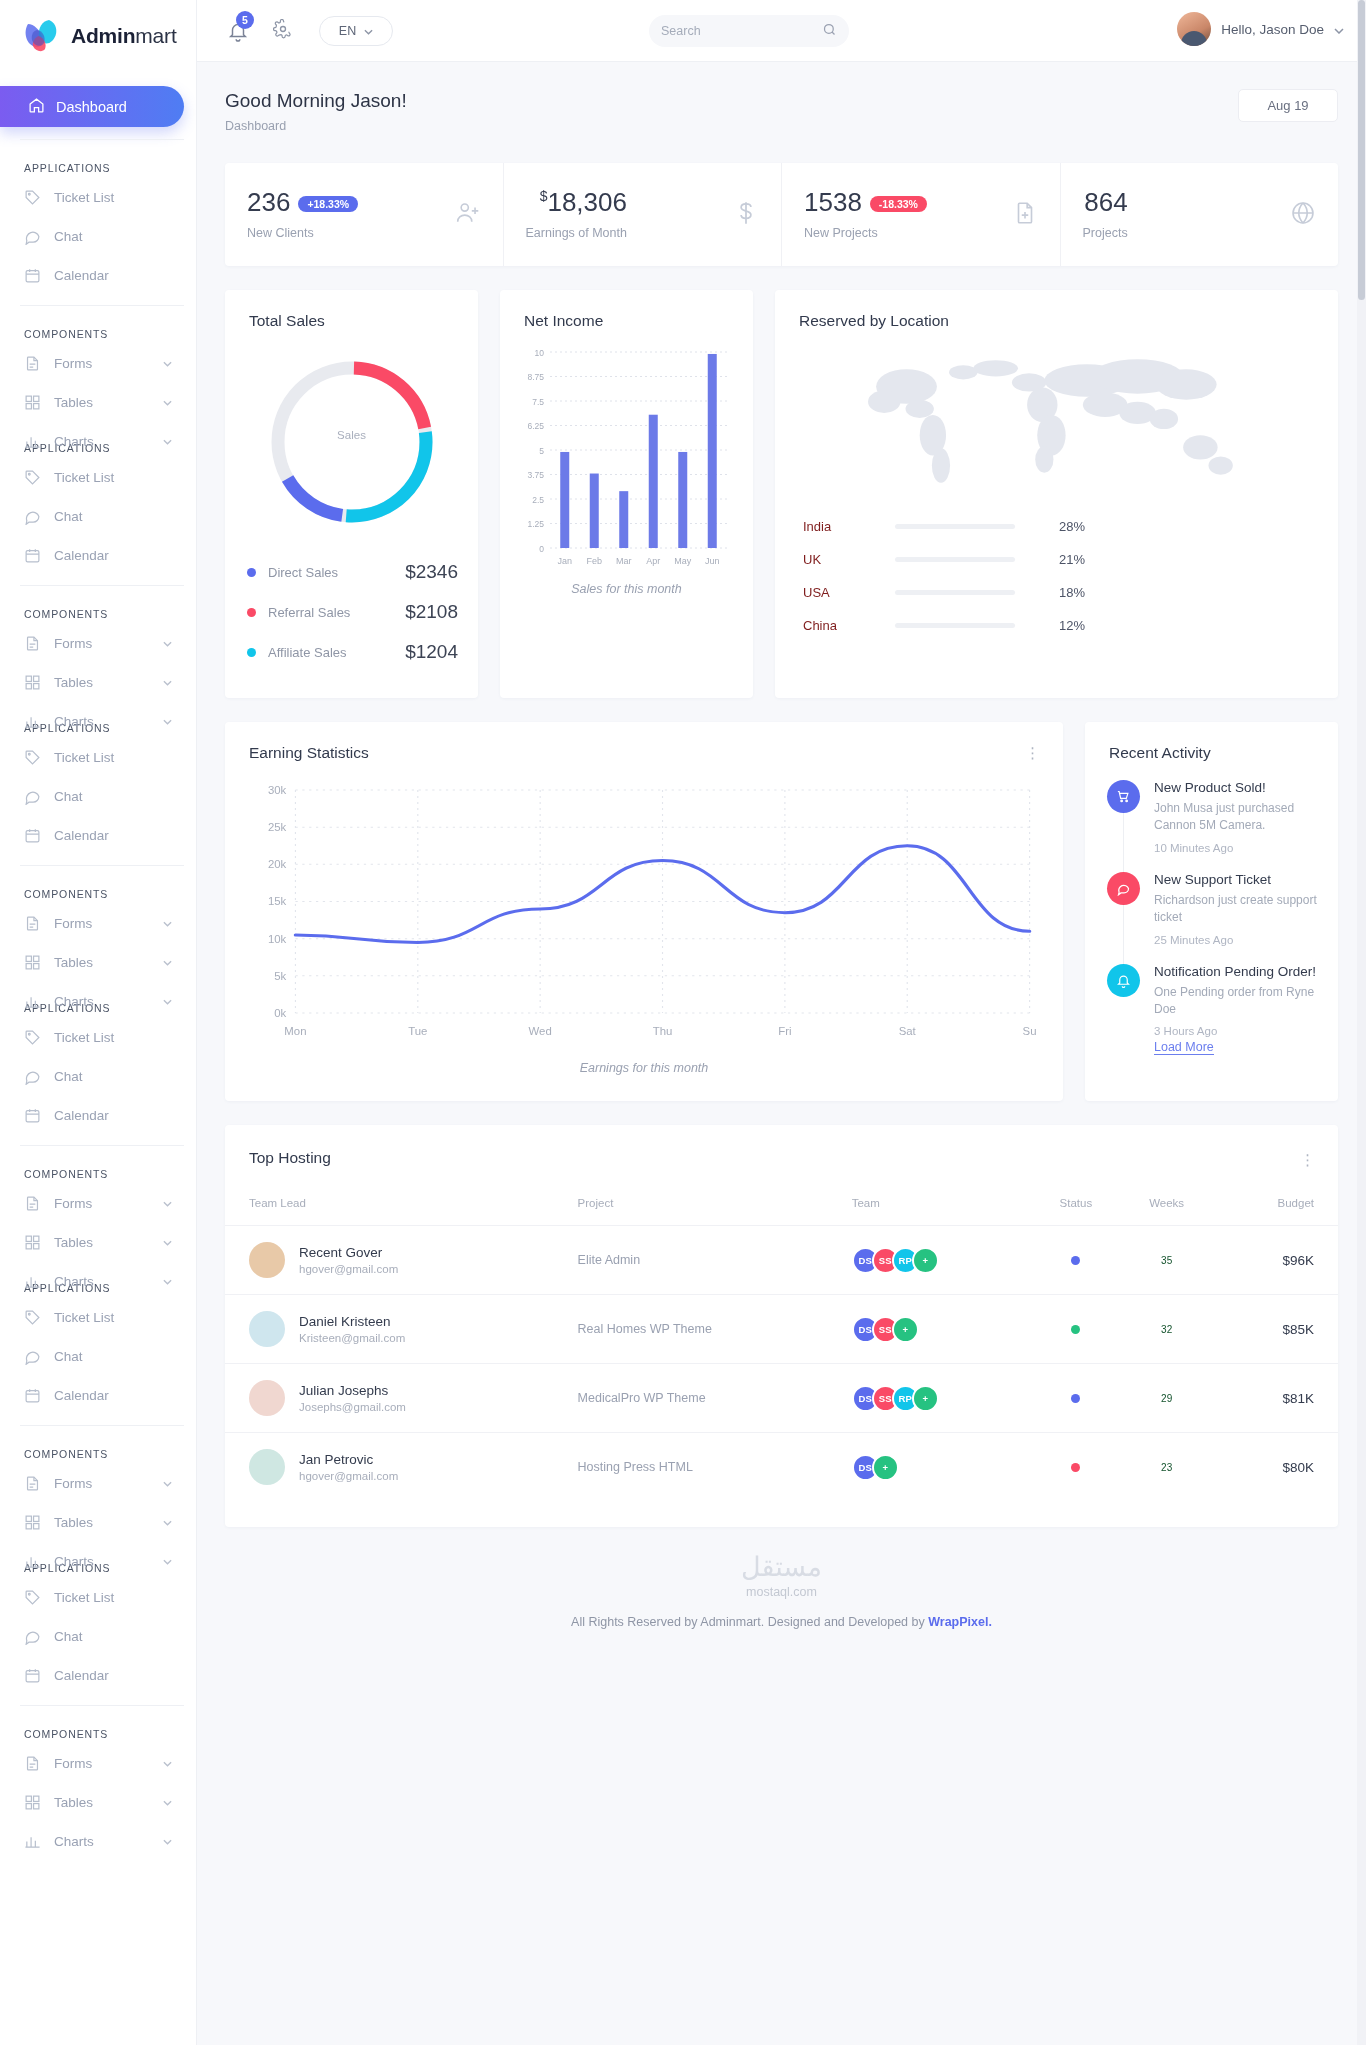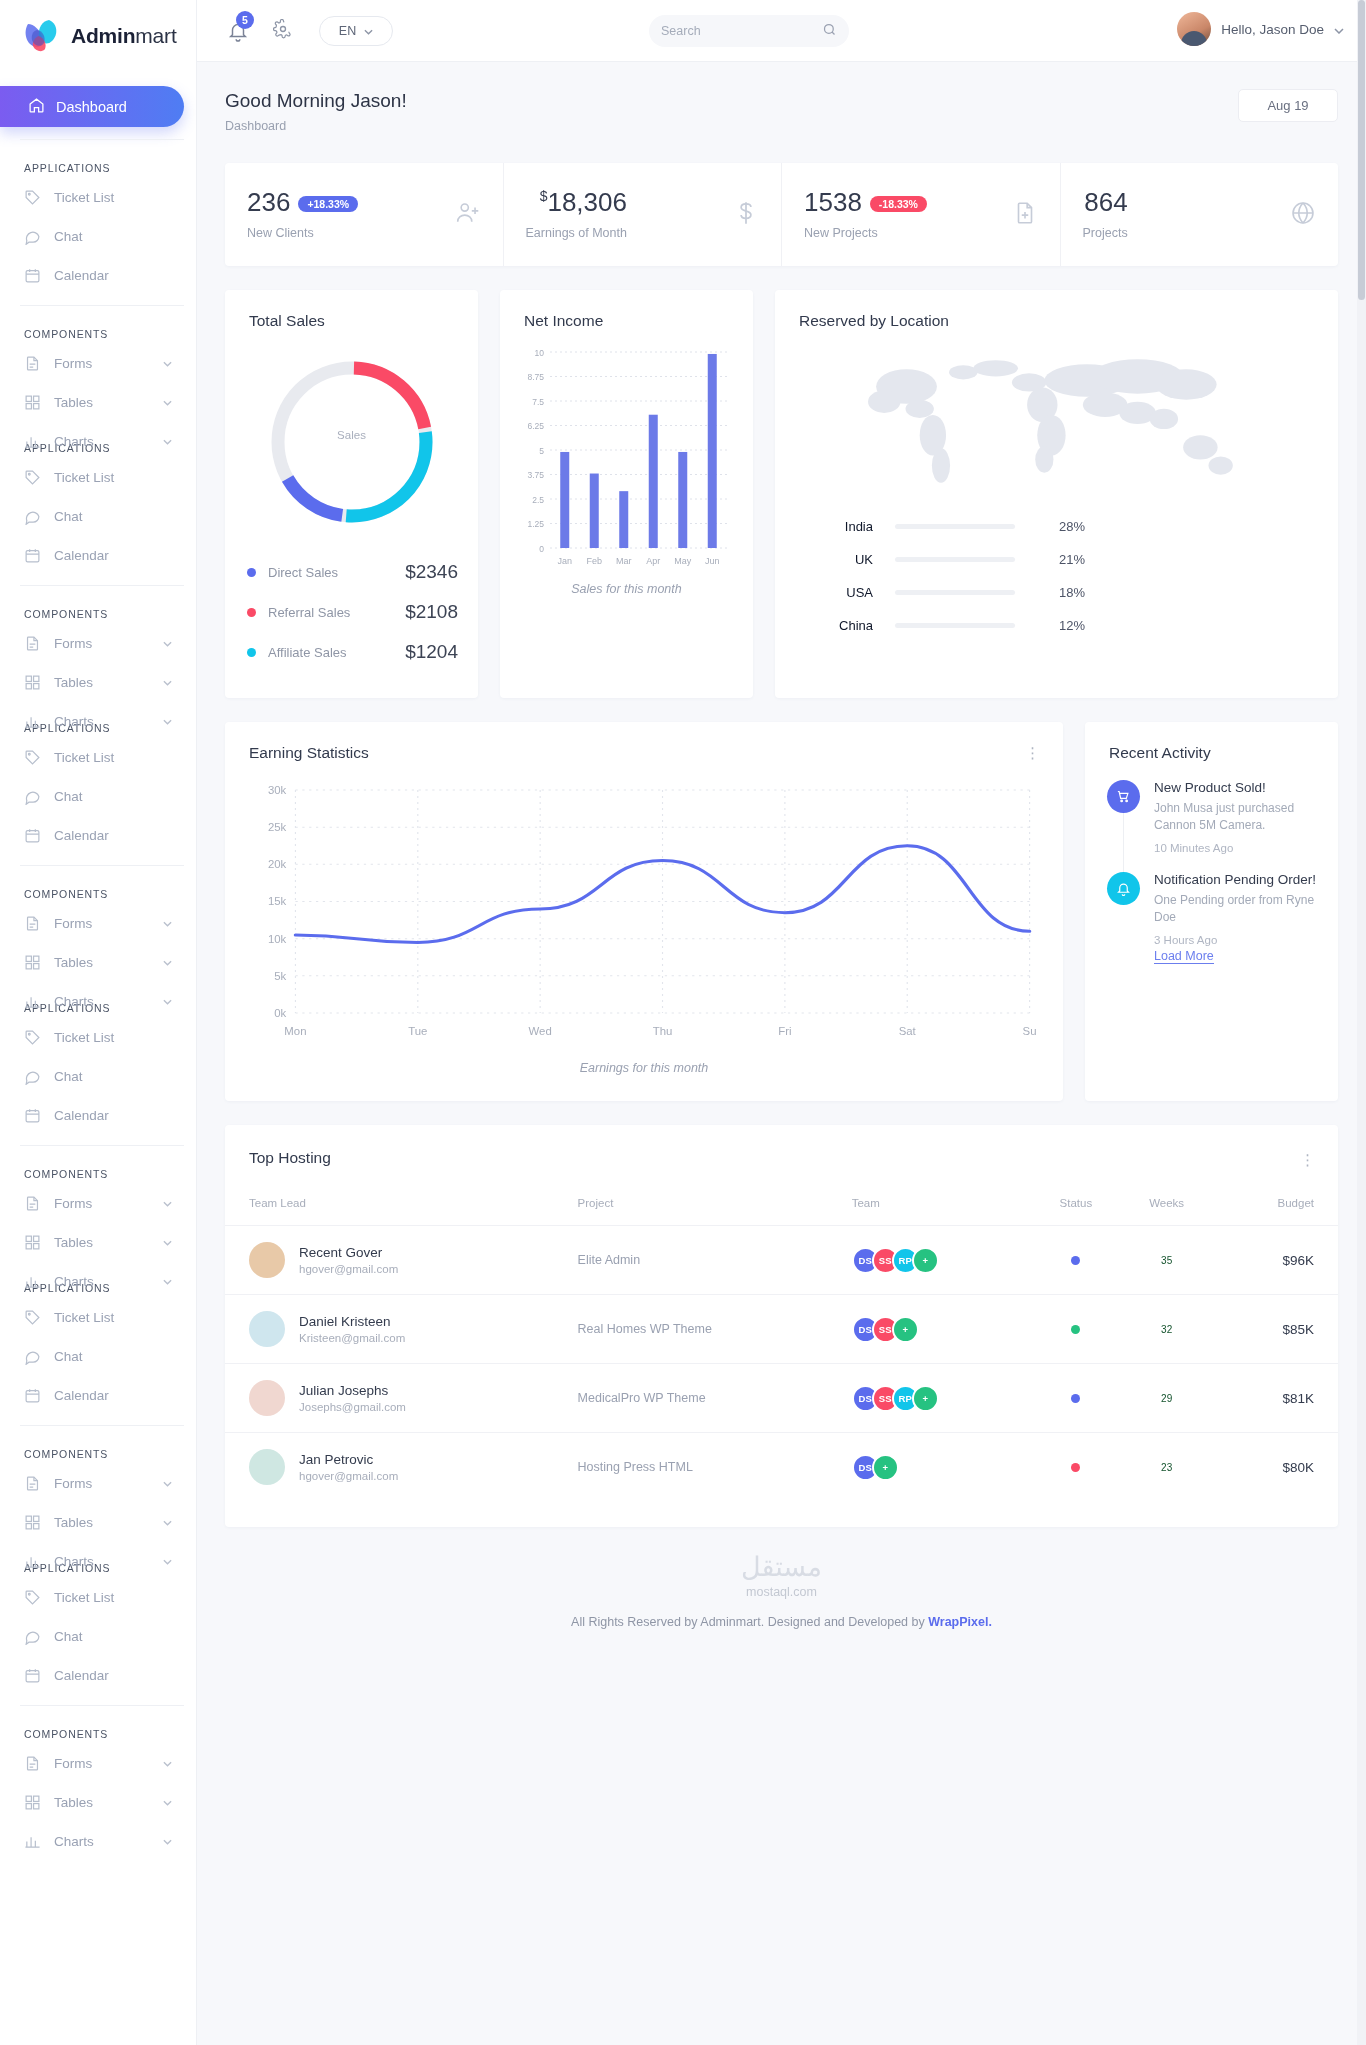--- a/index.html
+++ b/index.html
@@ -150,21 +150,21 @@
     padding: 9px 0;
   }
   .dot { width: 9px; height: 9px; border-radius: 50%; margin-right: 12px; flex: none; }
   .legend-name { flex: 1; }
   .legend-val { color: #3c4354; font-size: 19px; }
 
   
   .map-box { padding: 16px 24px 4px 24px; }
   .loc-list { padding: 4px 28px 24px 28px; }
   .loc-row { display: flex; align-items: center; padding: 9px 0; }
-  .loc-name { width: 92px; text-align: right; font-size: 13px; color: #0f172a; padding-right: 22px; }
+  .loc-name { width: 92px; text-align: left; font-size: 13px; color: #7f1d1d; padding-right: 22px; }
   .loc-track { flex: 1; max-width: 120px; height: 5px; background: #eef0f4; border-radius: 3px; overflow: hidden; }
   .loc-fill { height: 100%; border-radius: 3px; }
   .loc-pct { width: 70px; text-align: right; font-size: 13px; color: #4d5467; }
 
   
   .grid2 { display: flex; gap: 22px; margin: 24px 28px 0 28px; }
   .c-earn { flex: 1; }
   .c-act { width: 253px; }
   .kebab { position: absolute; right: 22px; top: 22px; color: #aeb5c2; letter-spacing: 1px; font-size: 15px; }
 
@@ -939,20 +939,34 @@
               </svg>
             </span>
       <span>
         <span class="act-title" style="display:block">New Product Sold!</span>
         <span class="act-desc" style="display:block">John Musa just purchased Cannon 5M Camera.</span>
         <span class="act-time" style="display:block">10 Minutes Ago</span>
 
       </span>
     </div>
     <div class="act-item">
+      <span class="act-line"></span>
+      <span class="act-ico" style="background:#fa4a66">
+              <svg width="15" height="15" viewBox="0 0 24 24" fill="none" stroke="currentColor" stroke-width="2">
+                <path d="M20 12a7 7 0 0 1-7 7H8l-4 3 1-4.2A7 7 0 1 1 20 12z"></path>
+              </svg>
+            </span>
+      <span>
+        <span class="act-title" style="display:block">New Support Ticket</span>
+        <span class="act-desc" style="display:block">Richardson just create support ticket</span>
+        <span class="act-time" style="display:block">25 Minutes Ago</span>
+
+      </span>
+    </div>
+    <div class="act-item">
 
       <span class="act-ico" style="background:#11c5ea">
               <svg width="15" height="15" viewBox="0 0 24 24" fill="none" stroke="currentColor" stroke-width="1.9">
                 <path d="M18 16v-5a6 6 0 1 0-12 0v5l-2 2h16z"></path>
                 <path d="M10 21a2 2 0 0 0 4 0"></path>
               </svg>
             </span>
       <span>
         <span class="act-title" style="display:block">Notification Pending Order!</span>
         <span class="act-desc" style="display:block">One Pending order from Ryne Doe</span>

